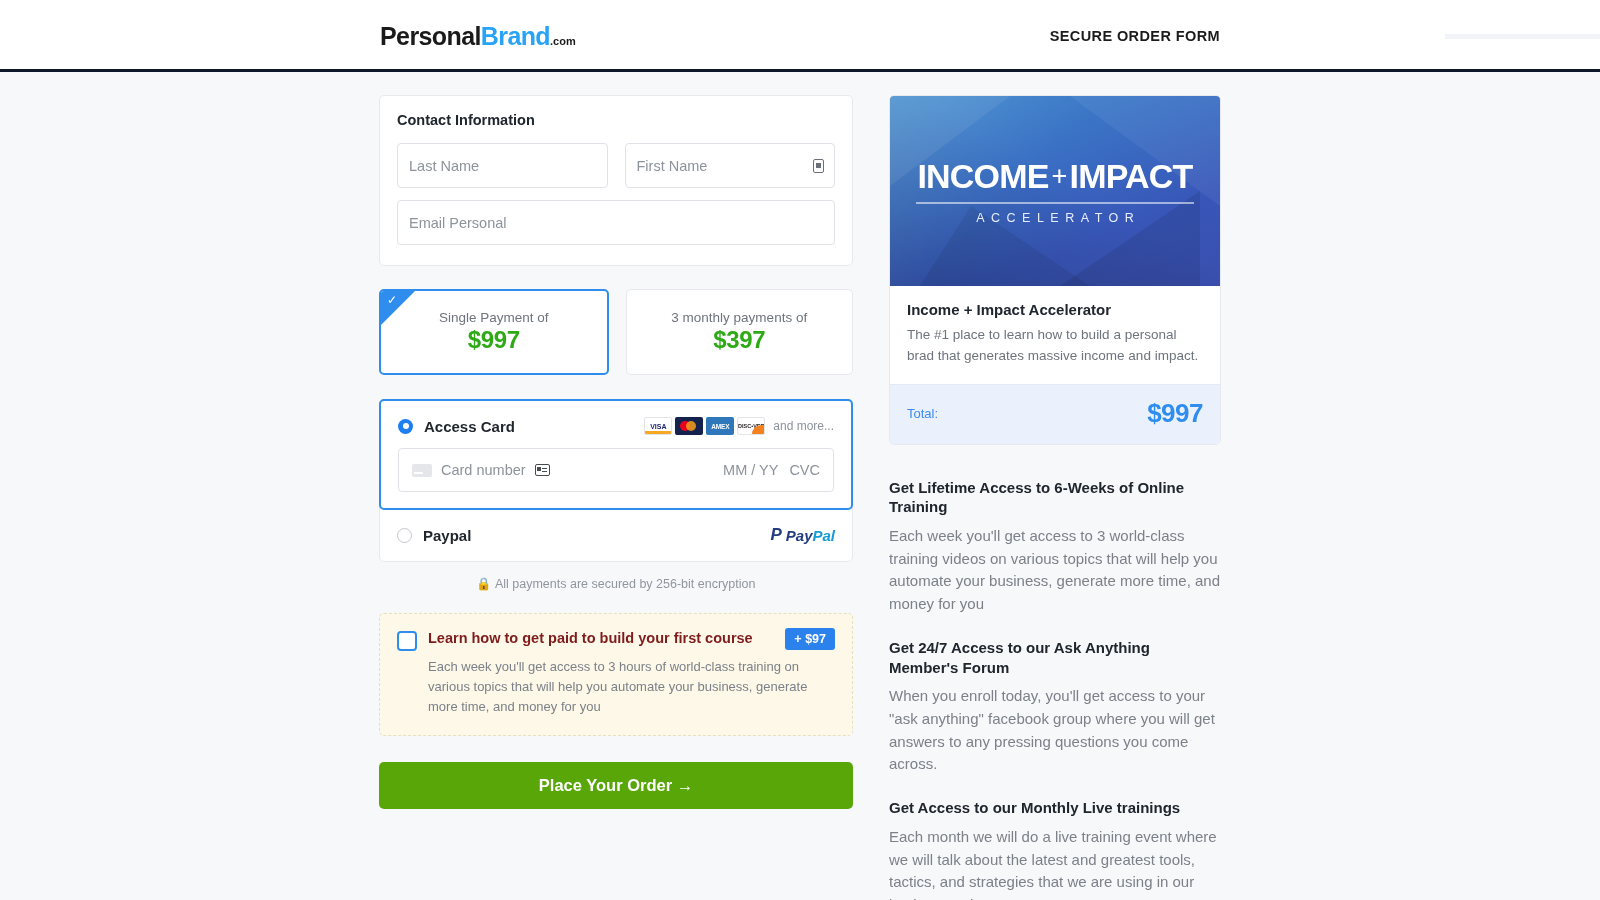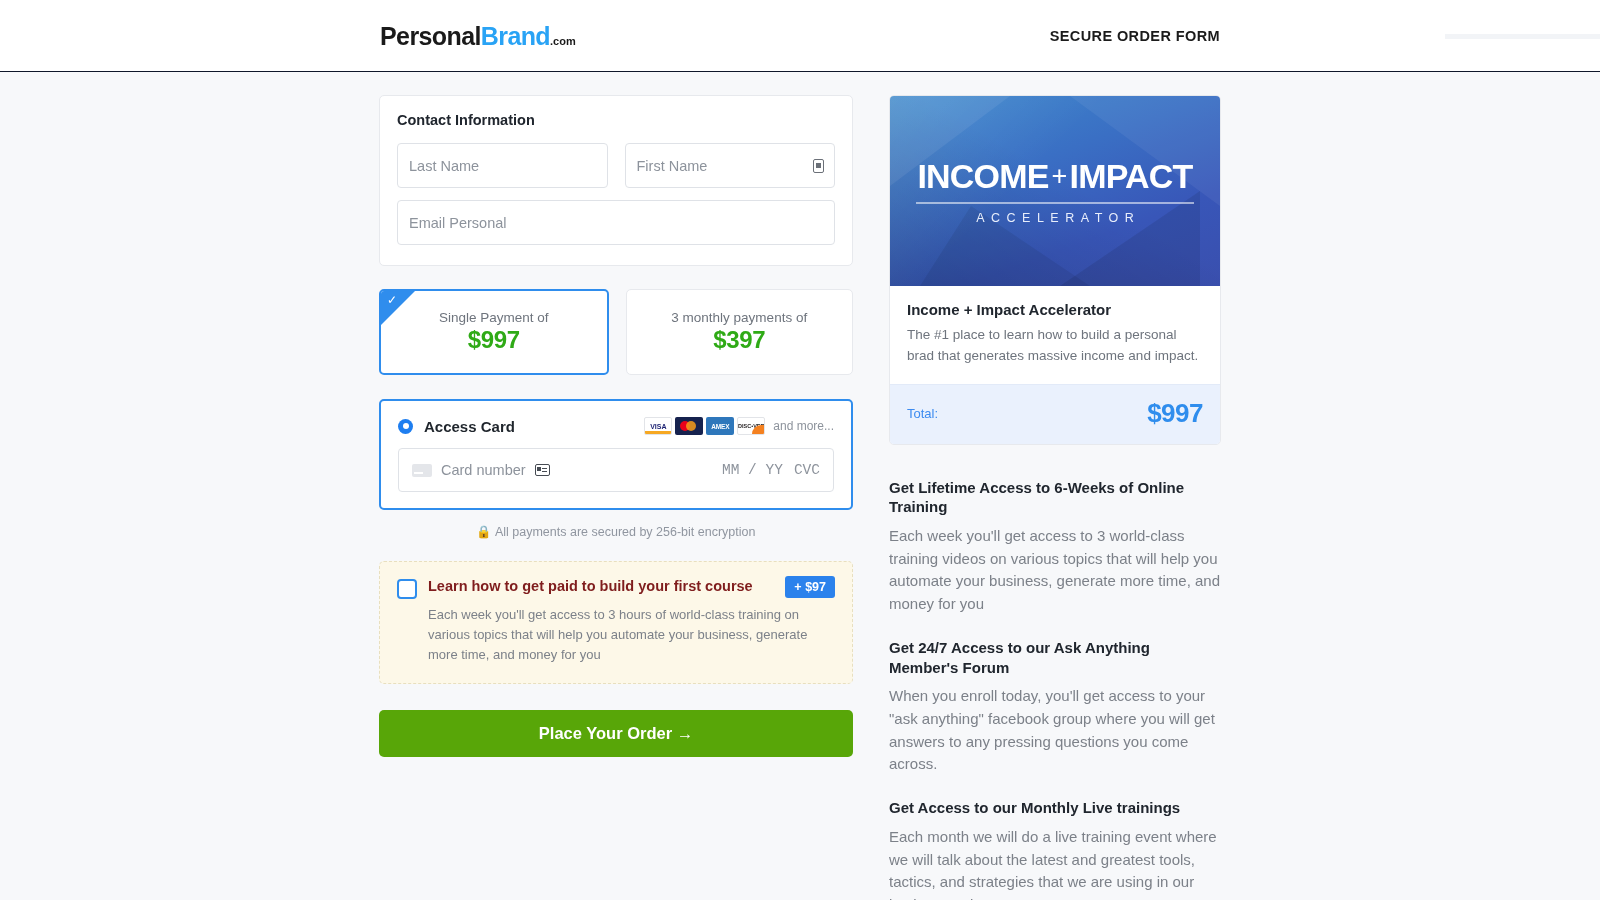--- a/index.html
+++ b/index.html
@@ -11,21 +11,21 @@
     font-family: "Liberation Sans", sans-serif;
     color: #2d3640;
     overflow: hidden;
   }
 
   
   .header {
     height: 72px;
     background: #ffffff;
     position: relative;
-    border-bottom: 1px solid #0f172a;
+    border-bottom: 3px solid #0f172a;
   }
   .header-inner {
     width: 840px;
     margin: 0 auto;
     height: 72px;
     display: flex;
     align-items: center;
     justify-content: space-between;
     position: relative;
   }
@@ -269,21 +269,20 @@
     content:""; position:absolute; right:1.5px; top:2.5px;
     width: 5px; height: 1.2px; background: #464b53;
     box-shadow: 0 3px 0 #464b53;
   }
   .card-right {
     margin-left: auto;
     display: flex;
     gap: 11px;
     font-size: 14.5px;
     color: #8d939c;
-    font-family: Liberation Mono, monospace;
   }
 
   .paypal-logo {
     display: flex;
     align-items: center;
     gap: 4px;
     font-size: 15px;
     font-weight: bold;
     font-style: italic;
   }
@@ -532,20 +531,32 @@
           <span class="mini-card"></span>
           <span class="card-ph">Card number</span>
           <span class="card-scan"></span>
           <span class="card-right">
             <span>MM / YY</span>
             <span>CVC</span>
           </span>
         </div>
       </div>
 
+      <div class="pay-option">
+        <div class="pay-head">
+          <div class="pay-left">
+            <span class="radio"></span>
+            <span class="pay-name">Paypal</span>
+          </div>
+          <div class="paypal-logo">
+            <span class="pp-mark">P</span>
+            <span><span class="pp-a">Pay</span><span class="pp-b">Pal</span></span>
+          </div>
+        </div>
+      </div>
     </div>
 
     <div class="secure-note">
       <span>🔒</span>
       <span>All payments are secured by 256-bit encryption</span>
     </div>
 
     <div class="bump">
       <div class="bump-top">
         <span class="bump-check"></span>

